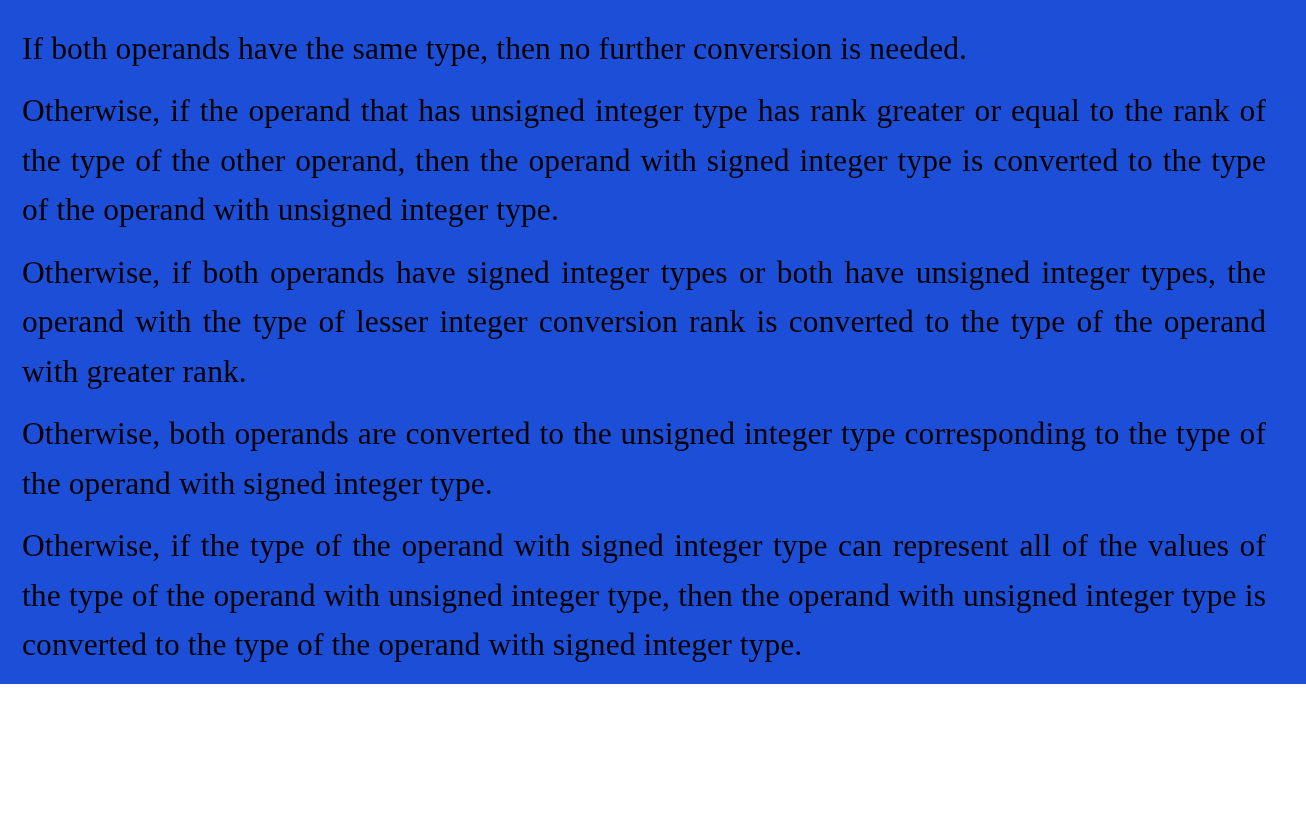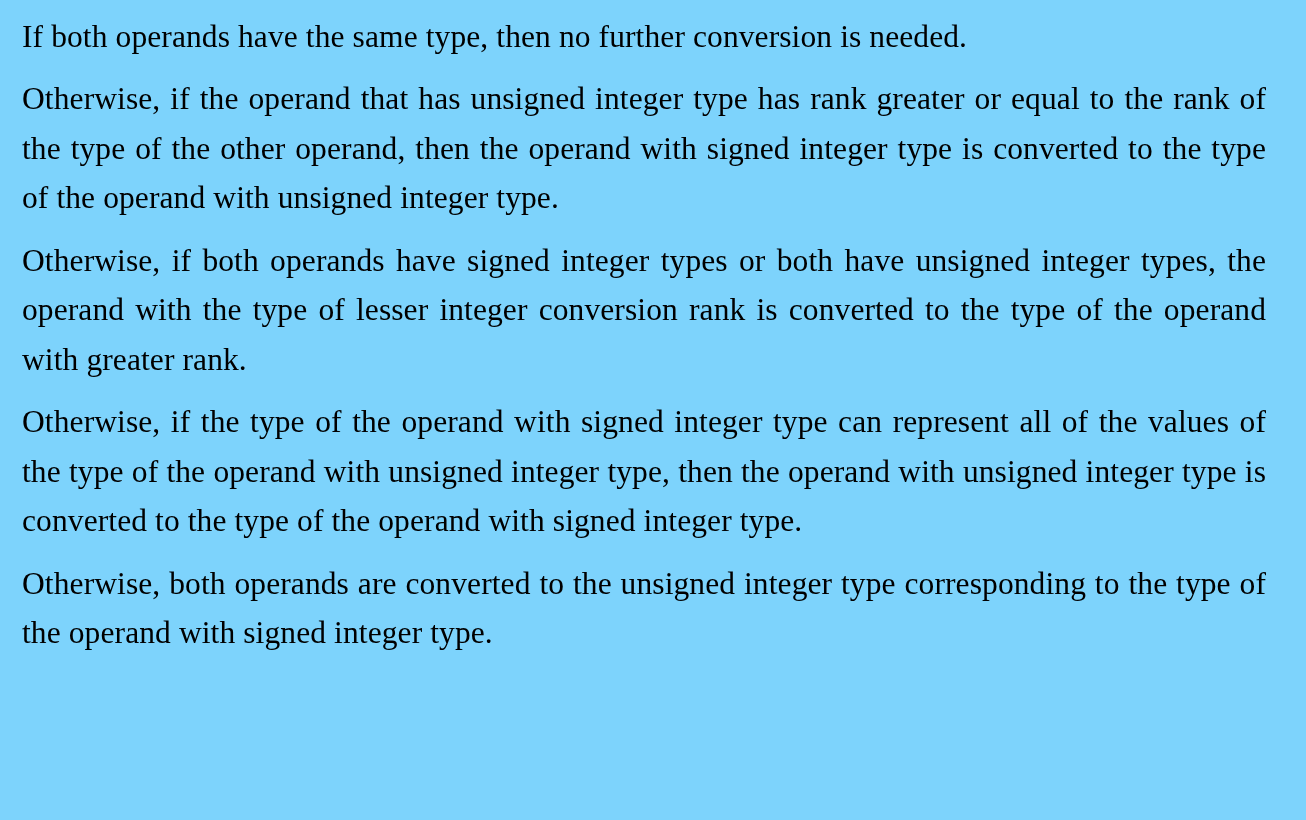--- a/index.html
+++ b/index.html
@@ -10,23 +10,23 @@
   body {
     width: 1306px;
     height: 820px;
     font-family: "Liberation Serif", "DejaVu Serif", serif;
     color: #000000;
     overflow: hidden;
   }
   .page {
     box-sizing: border-box;
     width: 1306px;
-    height: 820px;
-    padding: 12px 40px 10px 22px;
-    background: #7dd3fc;
+    height: 684px;
+    padding: 24px 40px 10px 22px;
+    background: #1d4ed8;
   }
   .para {
     font-size: 31.5px;
     line-height: 1.57;
     text-align: justify;
     text-justify: inter-word;
     margin: 0 0 13px 0;
     hyphens: none;
     letter-spacing: 0.1px;
   }
@@ -38,15 +38,15 @@
     text-align: left;
   }
 </style>
 </head>
 <body>
 
 <div class="page">
   <p class="para single">If both operands have the same type, then no further conversion is needed.</p>
   <p class="para">Otherwise, if the operand that has unsigned integer type has rank greater or equal to the rank of the type of the other operand, then the operand with signed integer type is converted to the type of the operand with unsigned integer type.</p>
   <p class="para">Otherwise, if both operands have signed integer types or both have unsigned integer types, the operand with the type of lesser integer conversion rank is converted to the type of the operand with greater rank.</p>
+  <p class="para">Otherwise, both operands are converted to the unsigned integer type corresponding to the type of the operand with signed integer type.</p>
   <p class="para">Otherwise, if the type of the operand with signed integer type can represent all of the values of the type of the operand with unsigned integer type, then the operand with unsigned integer type is converted to the type of the operand with signed integer type.</p>
-  <p class="para">Otherwise, both operands are converted to the unsigned integer type corresponding to the type of the operand with signed integer type.</p>
 </div>
 
 </body></html>

